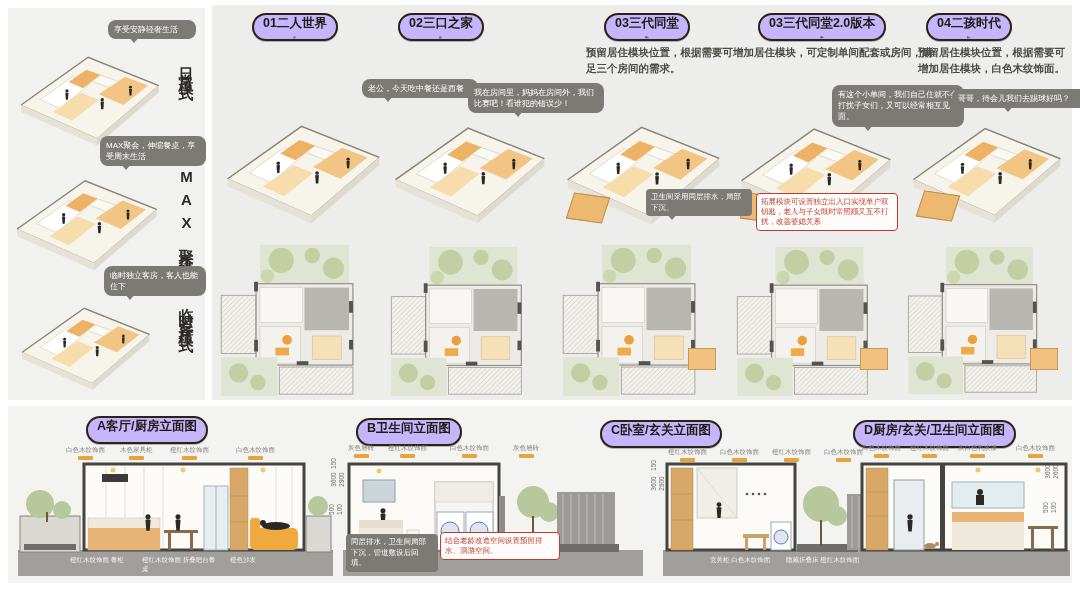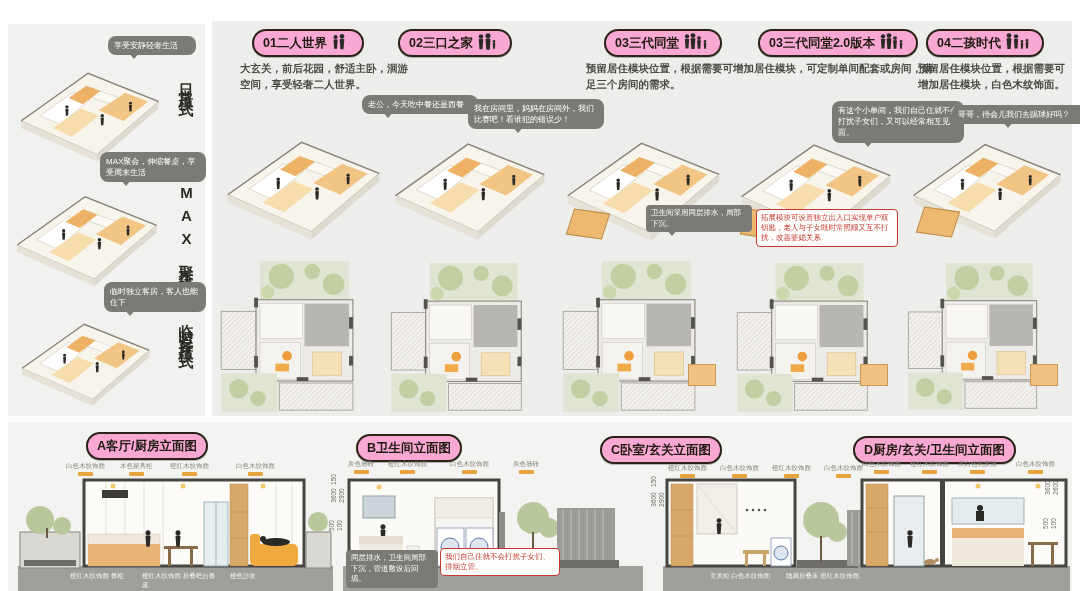--- a/index.html
+++ b/index.html
@@ -1,25 +1,25 @@
 <!DOCTYPE html>
 <html><head>
 <meta charset="utf-8">
 <style>
   html,body{margin:0;padding:0;background:#ffffff;}
   #stage{position:relative;width:1080px;height:591px;background:#ffffff;overflow:hidden;
          font-family:"Liberation Sans","DejaVu Sans",sans-serif;}
-  .panel{position:absolute;background:#EFEFED;margin-top:16px;}
+  .panel{position:absolute;background:#EFEFED;}
   #panel-left{left:8px;top:8px;width:197px;height:392px;background:#F1F1EF;}
   #panel-main{left:212px;top:5px;width:860px;height:395px;background:#EDEDEB;}
   #panel-bottom{left:8px;top:406px;width:1064px;height:177px;background:#F3F3F1;}
 
   .pill{position:absolute;display:flex;align-items:center;gap:4px;height:24px;padding:0 9px;
-        background:#f9a8d4;border:2px solid #2B2416;border-radius:15px;font-weight:bold;
-        font-size:12.5px;color:#1E1A10;white-space:nowrap;box-shadow:0 1px 0 rgba(0,0,0,.25);}
+        background:#c4b5fd;border:2px solid #2B2416;border-radius:15px;font-weight:bold;
+        font-size:12.5px;color:#1E1A10;white-space:nowrap;box-shadow:0 1px 0 rgba(0,0,0,.25);flex-direction:column;}
   .pill svg{display:block;}
   .desc{position:absolute;font-size:10.5px;font-weight:bold;color:#4B4A45;line-height:1.5;}
   .sp{position:absolute;background:#7B7A75;color:#FFFFFF;font-size:8px;line-height:1.4;
       padding:4px 6px;border-radius:8px;z-index:5;}
   .tail{position:absolute;bottom:-10px;left:20px;width:0;height:0;
         border:6px solid transparent;border-top:7px solid #7B7A75;}
   .note-grey{position:absolute;background:#7B7A75;color:#fff;font-size:7.5px;line-height:1.4;
         padding:3px 5px;border-radius:4px;z-index:5;}
   .note-red{position:absolute;background:#FFFDFB;border:1px solid #C2392E;color:#C2392E;
         font-size:7.5px;line-height:1.35;padding:3px 4px;border-radius:4px;z-index:5;}
@@ -175,21 +175,20 @@
           <use href="#fig4"></use>
         </svg>
     </div>
     <div class="pill" style="left:714px;top:8px">
       <span>04二孩时代</span>
       <svg width="28" height="20" viewBox="0 0 28 20">
           <use href="#fig5"></use>
         </svg>
     </div>
 
-    <div class="desc" style="left:28px;top:40px;width:170px">大玄关，前后花园，舒适主卧，洄游空间，享受轻奢二人世界。</div>
     <div class="desc" style="left:374px;top:40px;width:348px">预留居住模块位置，根据需要可增加居住模块，可定制单间配套或房间，满足三个房间的需求。</div>
     <div class="desc" style="left:706px;top:40px;width:152px">预留居住模块位置，根据需要可增加居住模块，白色木纹饰面。</div>
 
     <div class="sp" style="left:150px;top:74px;width:104px">
       <span>老公，今天吃中餐还是西餐</span><span class="tail"></span>
     </div>
     <div class="sp" style="left:256px;top:78px;width:124px">
       <span>我在房间里，妈妈在房间外，我们比赛吧！看谁犯的错误少！</span><span class="tail" style="left:44px"></span>
     </div>
     <div class="sp" style="left:620px;top:80px;width:120px">
@@ -440,15 +439,15 @@
     <span class="dim" style="left:1040px;top:98px">100</span>
 
     <span class="gnd-label" style="left:62px;top:150px;width:62px">橙红木纹饰面 餐柜</span>
     <span class="gnd-label" style="left:134px;top:150px;width:74px">橙红木纹饰面 折叠吧台餐桌</span>
     <span class="gnd-label" style="left:222px;top:150px;width:44px">橙色沙发</span>
 
     <span class="gnd-label" style="left:702px;top:150px;width:72px">玄关柜 白色木纹饰面</span>
     <span class="gnd-label" style="left:778px;top:150px;width:80px">隐藏折叠床 橙红木纹饰面</span>
 
     <div class="note-grey" style="left:338px;top:128px;width:82px">同层排水，卫生间局部下沉，管道敷设后回填。</div>
-    <div class="note-red" style="left:432px;top:126px;width:110px">我们自己住就不会打扰子女们、排烟立管。</div>
+    <div class="note-red" style="left:432px;top:126px;width:110px">结合老龄改造空间设置预留排水、洄游空间。</div>
   </div>
 </div>
 
 </body></html>

